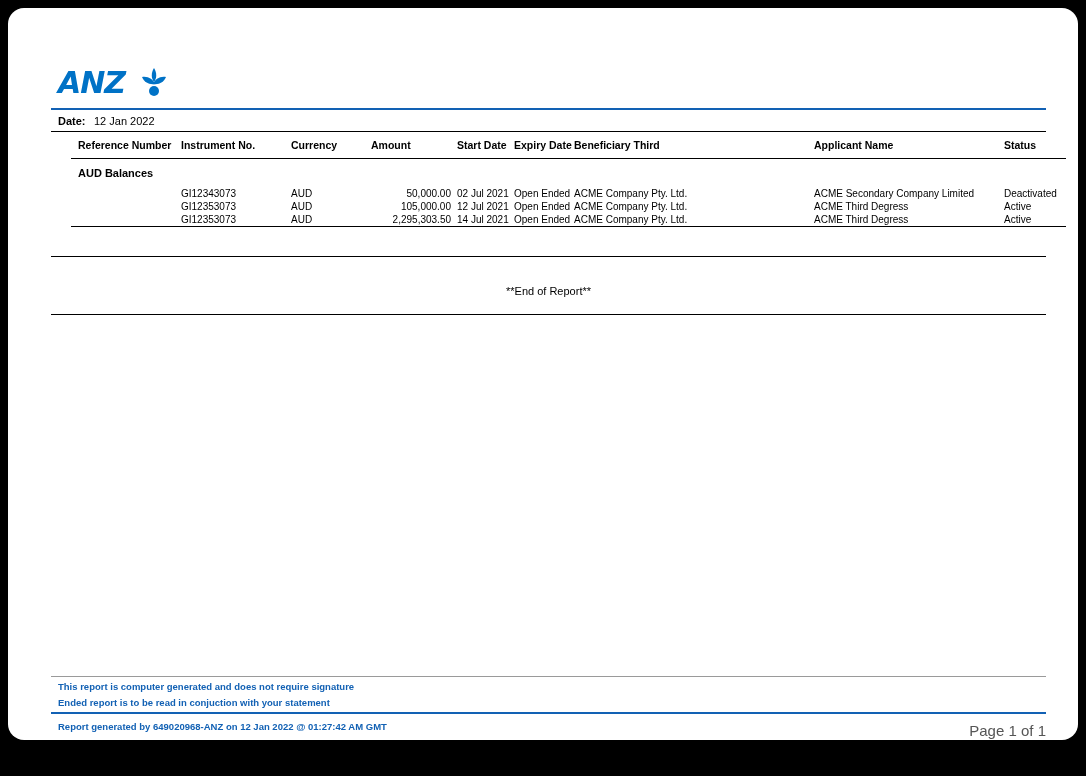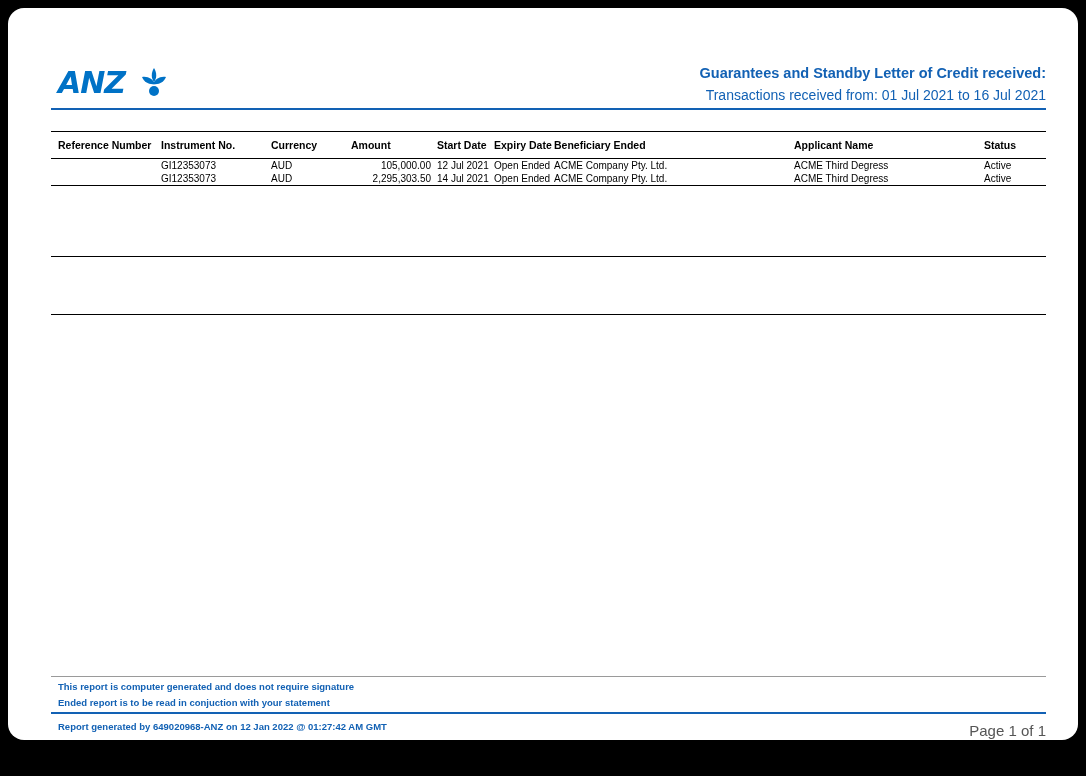--- a/index.html
+++ b/index.html
@@ -131,20 +131,21 @@
     left: 0;
     top: 131px;
     width: 995px;
     font-size: 10.5px;
     color: #000;
   }
   .tbl table {
     border-collapse: collapse;
     width: 995px;
     table-layout: fixed;
+    margin-left: 20px;
   }
   .tbl th {
     font-size: 10.5px;
     font-weight: bold;
     text-align: left;
     padding: 0 0 7px 0;
     vertical-align: top;
   }
   .tbl td {
     font-size: 10px;
@@ -223,28 +224,28 @@
     <div class="header">
       <div class="logo">
         <div class="logo-text">ANZ</div>
         <svg class="logo-mark" viewBox="0 0 28 30">
           <path d="M14 1 C17 6 17 11 14 15 C11 11 11 6 14 1 Z" fill="#0072c6"></path>
           <path d="M2 10 C8 9 13 12 15 17 C9 18 4 15 2 10 Z" fill="#0072c6"></path>
           <path d="M26 10 C24 15 19 18 13 17 C15 12 20 9 26 10 Z" fill="#0072c6"></path>
           <circle cx="14" cy="24" r="5" fill="#0072c6"></circle>
         </svg>
       </div>
-      <div class="title-block">
-        <div class="title-main">Guarantees and Standby Letter of Credit received:</div>
-        <div class="title-sub">Transactions received from: 01 Jul 2021 to 16 Jul 2021</div>
-      </div>
     </div>
 
     <div class="rule-blue-thick" style="top:100px;"></div>
 
+    <div class="date-row">
+      <span class="date-label">Date:</span>
+      <span class="date-value">12 Jan 2022</span>
+    </div>
     <div class="rule-black" style="top:123px;"></div>
 
     <div class="tbl">
       <table>
         <colgroup>
           <col class="c-ref">
             <col class="c-inst">
             <col class="c-curr">
             <col class="c-amt">
           <col class="c-start">
@@ -254,28 +255,43 @@
             <col class="c-stat">
         </colgroup>
         <thead>
           <tr>
             <th class="c-ref">Reference Number</th>
             <th class="c-inst">Instrument No.</th>
             <th class="c-curr">Currency</th>
             <th class="c-amt">Amount</th>
             <th class="c-start">Start Date</th>
             <th class="c-exp">Expiry Date</th>
-            <th class="c-ben">Beneficiary Ended</th>
+            <th class="c-ben">Beneficiary Third</th>
             <th class="c-app">Applicant Name</th>
             <th class="c-stat">Status</th>
           </tr>
         </thead>
         <tbody>
           <tr class="sep-top">
             <td class="line-cell" colspan="9"></td>
+          </tr>
+          <tr class="group-row">
+            <td class="c-ref">AUD Balances</td>
+            <td colspan="8"></td>
+          </tr>
+          <tr>
+            <td class="c-ref"></td>
+            <td class="c-inst">GI12343073</td>
+            <td class="c-curr">AUD</td>
+            <td class="c-amt">50,000.00</td>
+            <td class="c-start">02 Jul 2021</td>
+            <td class="c-exp">Open Ended</td>
+            <td class="c-ben">ACME Company Pty. Ltd.</td>
+            <td class="c-app">ACME Secondary Company Limited</td>
+            <td class="c-stat">Deactivated</td>
           </tr>
           <tr>
             <td class="c-ref"></td>
             <td class="c-inst">GI12353073</td>
             <td class="c-curr">AUD</td>
             <td class="c-amt">105,000.00</td>
             <td class="c-start">12 Jul 2021</td>
             <td class="c-exp">Open Ended</td>
             <td class="c-ben">ACME Company Pty. Ltd.</td>
             <td class="c-app">ACME Third Degress</td>
@@ -294,20 +310,21 @@
           </tr>
           <tr class="sep-bot">
             <td class="line-cell" colspan="9"></td>
           </tr>
         </tbody>
       </table>
     </div>
 
     <div class="rule-black" style="top:248px;"></div>
 
+    <div class="endreport">**End of Report**</div>
 
     <div class="rule-black" style="top:306px;"></div>
 
     <div class="rule-gray" style="top:668px;"></div>
     <div class="footer-note" style="top:673px;">This report is computer generated and does not require signature</div>
     <div class="footer-note" style="top:689px;">Ended report is to be read in conjuction with your statement</div>
     <div class="rule-blue-thick" style="top:704px;"></div>
     <div class="footer-gen">Report generated by 649020968-ANZ on 12 Jan 2022 @ 01:27:42 AM GMT</div>
     <div class="footer-page">Page 1 of 1</div>
 

